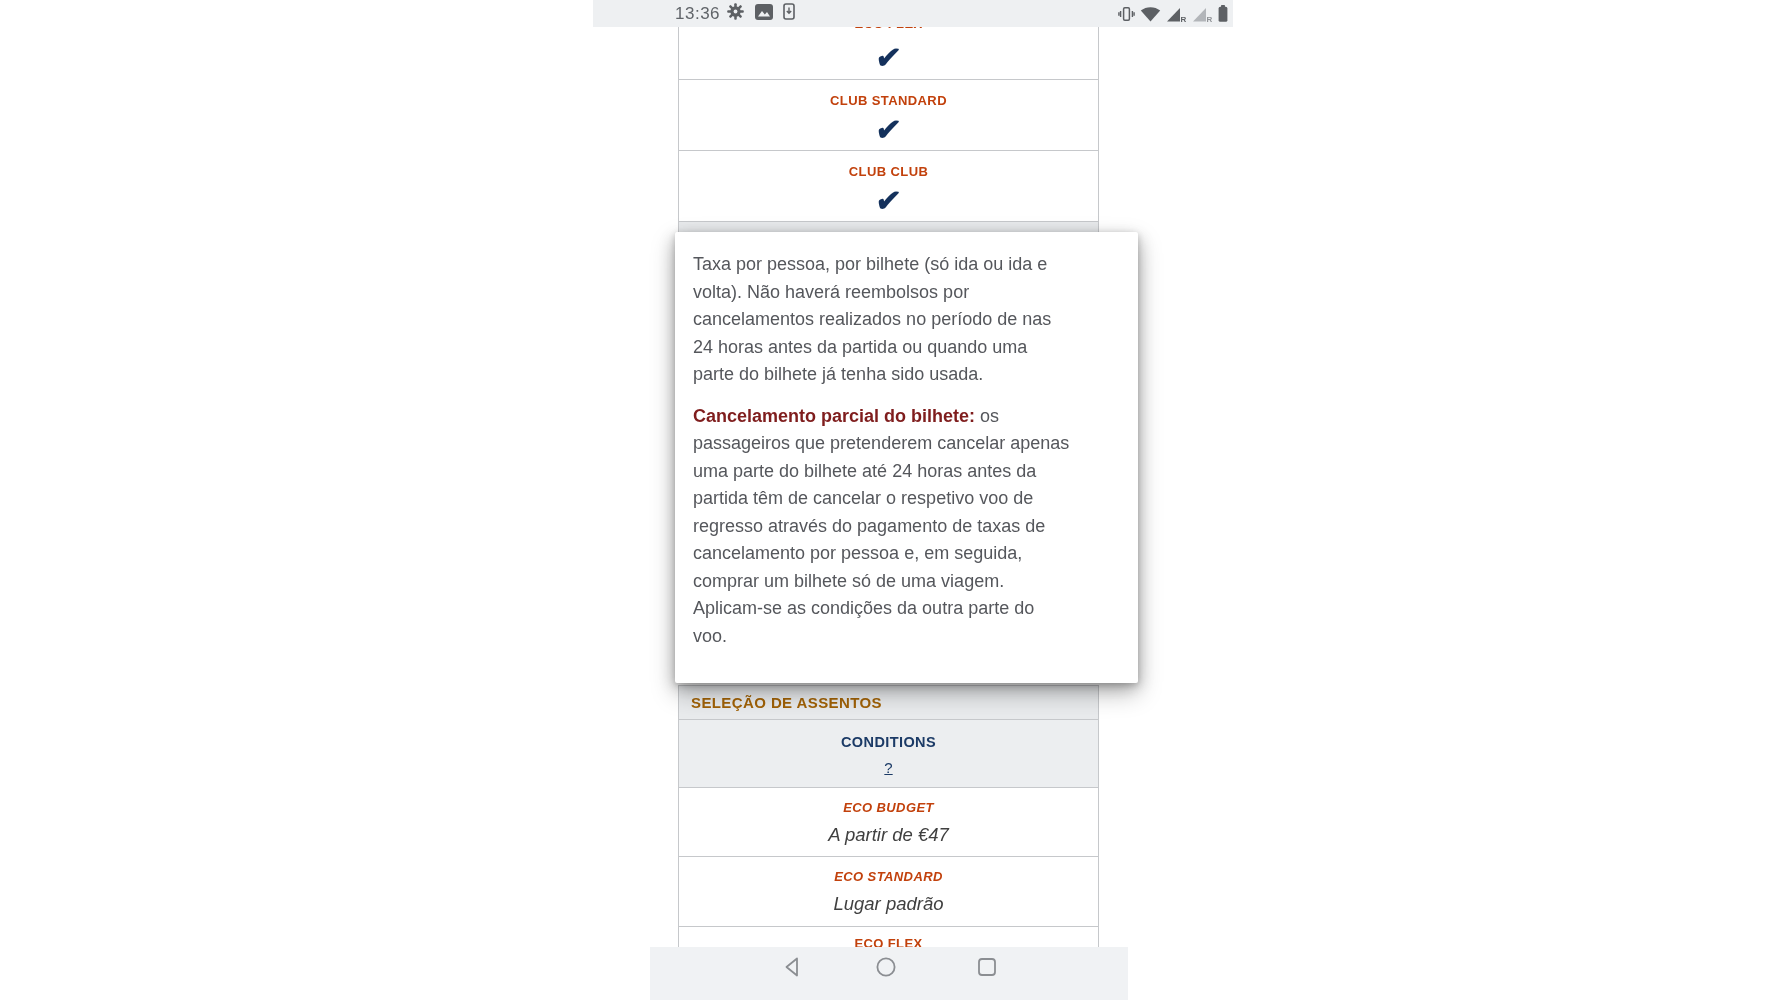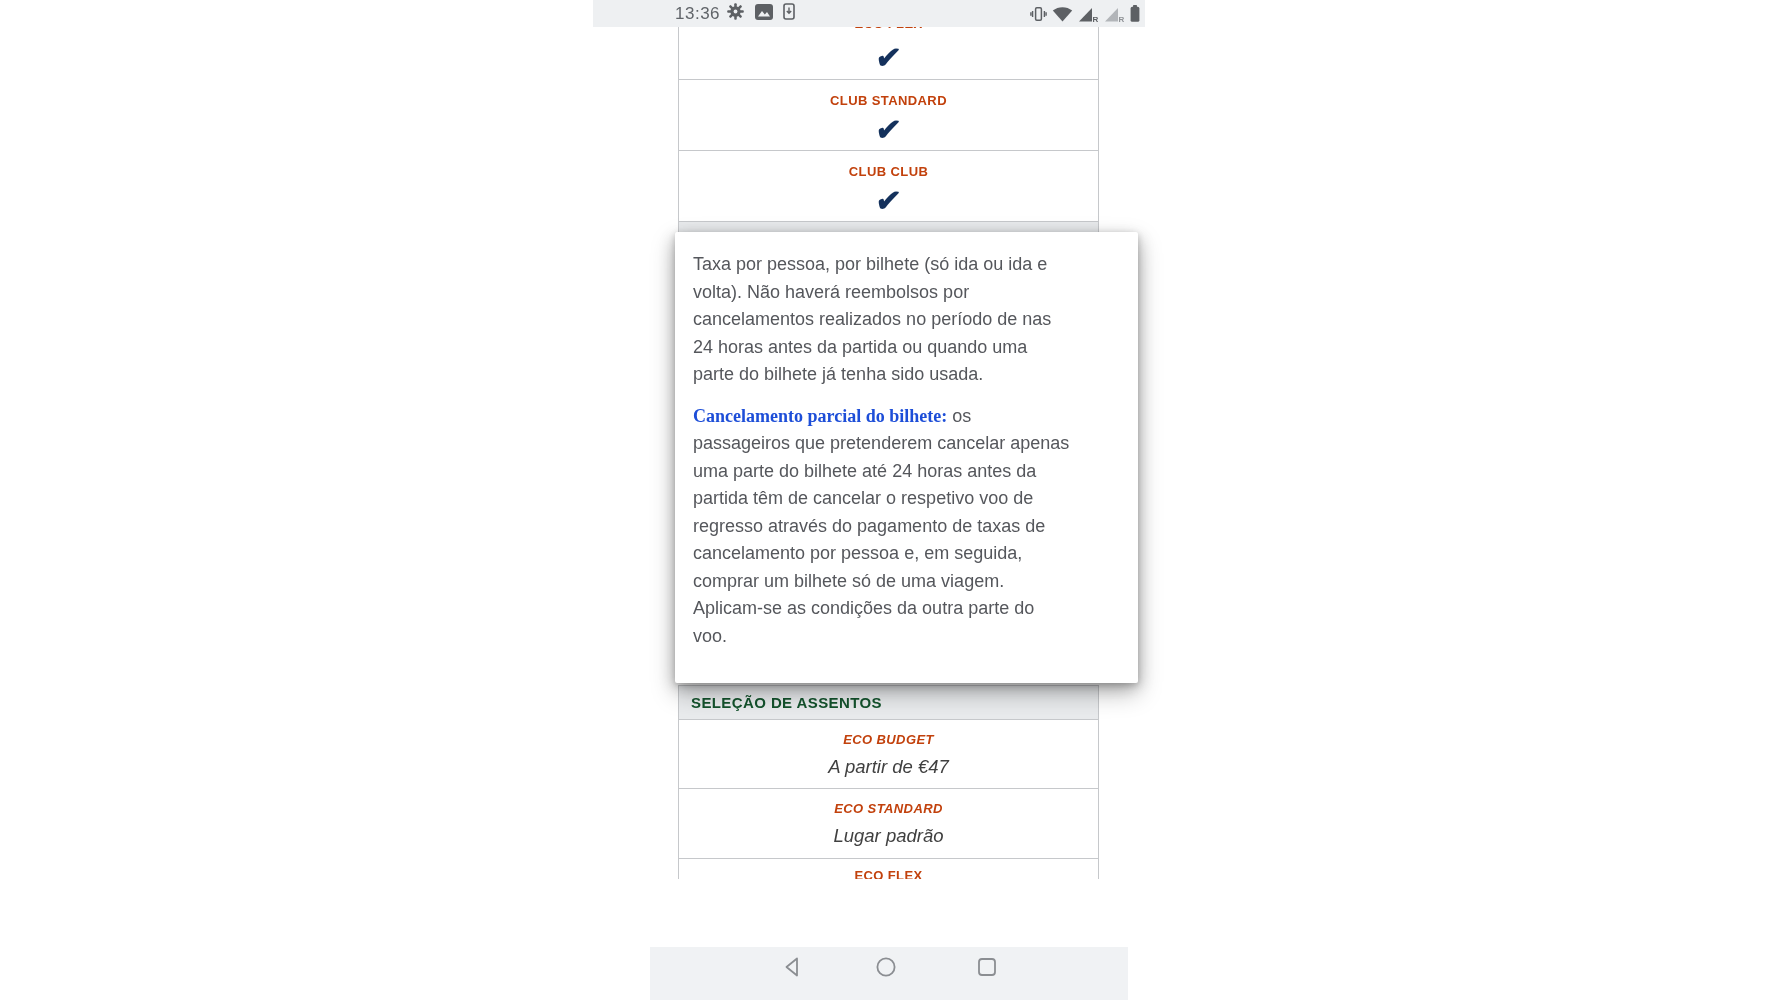--- a/index.html
+++ b/index.html
@@ -4,21 +4,21 @@
 <style>
   html,body{margin:0;padding:0;}
   body{
     width:1778px;height:1000px;background:#ffffff;position:relative;overflow:hidden;
     font-family:"Liberation Sans",sans-serif;
   }
   .canvas{position:absolute;inset:0;}
 
   
   .status-bar{
-    position:absolute;left:593px;top:0;width:552px;height:27px;
+    position:absolute;left:593px;top:0;width:640px;height:27px;
     background:#eef0f2;
   }
   .sb-time{
     position:absolute;left:82px;top:4px;font-size:17px;color:#606469;letter-spacing:.5px;
   }
   .sb-left-icons{
     position:absolute;left:133px;top:4px;display:flex;align-items:center;gap:10px;height:19px;
   }
   .sb-right-icons{
     position:absolute;right:5px;top:5px;display:flex;align-items:flex-end;gap:5px;height:17px;
@@ -51,32 +51,32 @@
   
   .tooltip-card{
     position:absolute;left:675px;top:232px;width:463px;height:451px;box-sizing:border-box;
     background:#ffffff;border-radius:2px;z-index:6;
     box-shadow:0 10px 24px rgba(0,0,0,.28),0 2px 6px rgba(0,0,0,.16),-4px 4px 14px rgba(0,0,0,.10),4px 4px 14px rgba(0,0,0,.10);
     padding:19px 24px 0 18px;
     font-size:18px;line-height:27.5px;color:#55575c;
   }
   .tooltip-card p{margin:0;white-space:pre-line;}
   .tooltip-card p.p2{margin-top:14px;}
-  .tooltip-card b{color:#1d4ed8;font-family:Liberation Serif, serif;}
+  .tooltip-card b{color:#7f1d1d;}
 
   
   .seat-table{position:absolute;left:678px;top:685px;width:421px;z-index:2;}
   .seat-table > div{
     box-sizing:border-box;
     border-left:1px solid #c6c8cb;border-right:1px solid #c6c8cb;border-bottom:1px solid #c6c8cb;
   }
   .section-header{
     height:35px;background:#e9ebed;border-top:1px solid #c6c8cb;
     display:flex;align-items:center;padding-left:12px;
-    font-weight:bold;font-size:15px;color:#14532d;letter-spacing:.4px;
+    font-weight:bold;font-size:15px;color:#a16207;letter-spacing:.4px;
   }
   .cond-row{height:68px;background:#eceef0;text-align:center;padding-top:14px;}
   .cond-label{font-weight:bold;font-size:14.5px;color:#1b3a66;letter-spacing:.4px;}
   .cond-link{
     display:inline-block;margin-top:9px;font-size:15px;color:#1b3a66;
     text-decoration:underline;cursor:pointer;
   }
   .seat-row{height:69px;background:#fff;text-align:center;padding-top:12px;font-style:italic;}
   .seat-row + .seat-row{height:70px;}
   .seat-value{margin-top:8px;font-size:18.5px;color:#404040;}
@@ -196,20 +196,24 @@
 partida têm de cancelar o respetivo voo de
 regresso através do pagamento de taxas de
 cancelamento por pessoa e, em seguida,
 comprar um bilhete só de uma viagem.
 Aplicam-se as condições da outra parte do
 voo.</span></p>
   </div>
 
   <div class="seat-table">
     <div class="section-header">SELEÇÃO DE ASSENTOS</div>
+    <div class="cond-row">
+      <div class="cond-label">CONDITIONS</div>
+      <a class="cond-link">?</a>
+    </div>
     <div class="seat-row">
       <span class="row-label">ECO BUDGET</span>
       <div class="seat-value">A partir de €47</div>
     </div>
     <div class="seat-row">
       <span class="row-label">ECO STANDARD</span>
       <div class="seat-value">Lugar padrão</div>
     </div>
     <div class="seat-row-cut">
       <span class="row-label">ECO FLEX</span>

